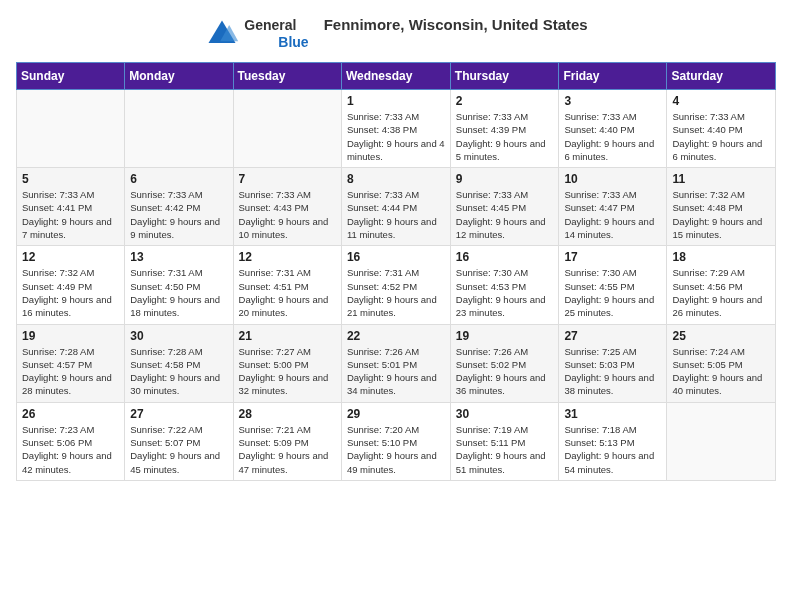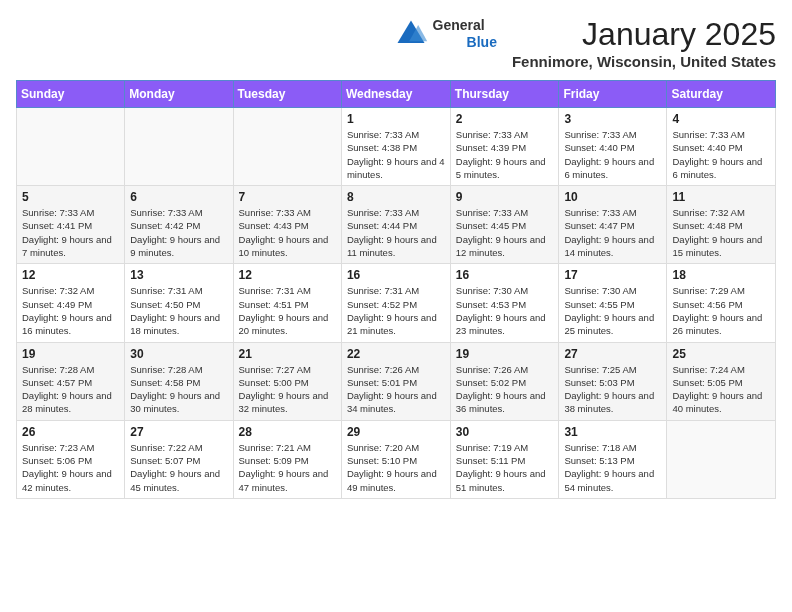--- a/index.html
+++ b/index.html
@@ -5,21 +5,21 @@
     * { box-sizing: border-box; margin: 0; padding: 0; }
     body {
       font-family: Arial, sans-serif;
       background: #fff;
       width: 792px;
       min-height: 612px;
       padding: 16px;
     }
     .header-area {
       display: flex;
-      justify-content: flex-end;
+      justify-content: center;
       align-items: flex-start;
       margin-bottom: 10px;
     }
     .logo {
       display: flex;
       align-items: center;
       gap: 4px;
     }
     .logo-text {
       display: flex;
@@ -47,21 +47,21 @@
       color: #333;
       font-weight: bold;
       margin-left: 15px;
     }
     .calendar {
       width: 100%;
       border-collapse: collapse;
       border: 1px solid #ccc;
     }
     .calendar th {
-      background-color: #8b5cf6;
+      background-color: #4c1d95;
       color: #fff;
       font-size: 12px;
       font-weight: bold;
       padding: 6px 4px;
       text-align: left;
       border: 1px solid #5588cc;
     }
     .calendar td {
       vertical-align: top;
       padding: 4px 5px;
@@ -99,21 +99,20 @@
     <svg class="logo-icon" viewBox="0 0 40 40">
       <polygon points="20,5 35,30 5,30" fill="#1a6bbf"></polygon>
       <polygon points="28,10 38,28 18,28" fill="#3a8ad4" opacity="0.6"></polygon>
     </svg>
     <div class="logo-text">
       <span class="logo-general">General</span>
       <span class="logo-blue">Blue</span>
     </div>
   </div>
   <div class="title-area">
-    <div class="month-title">January 2025</div>
     <div class="location-title">Fennimore, Wisconsin, United States</div>
   </div>
 </div>
 
 <table class="calendar">
   <thead>
     <tr>
     <th>Sunday</th>
         <th>Monday</th>
         <th>Tuesday</th>

